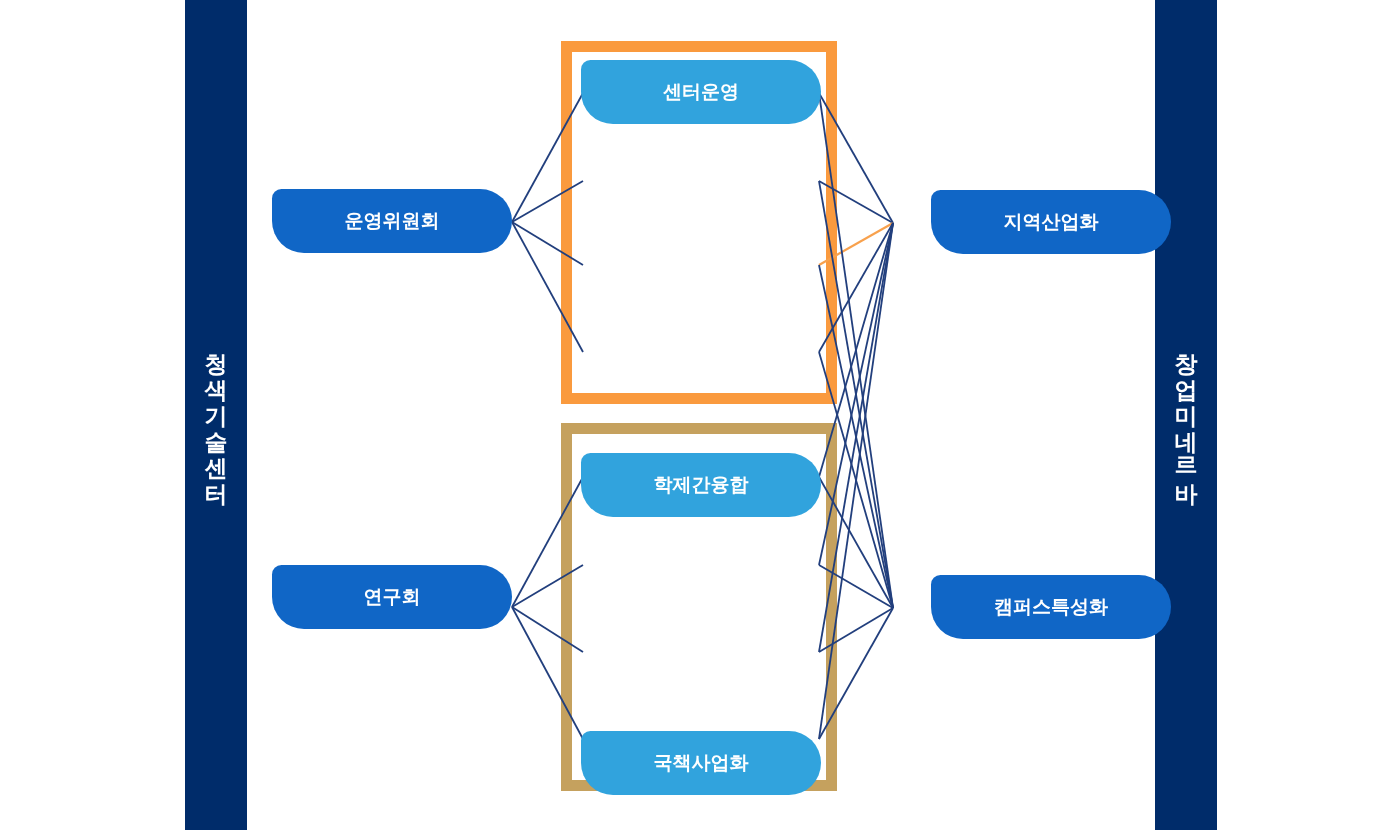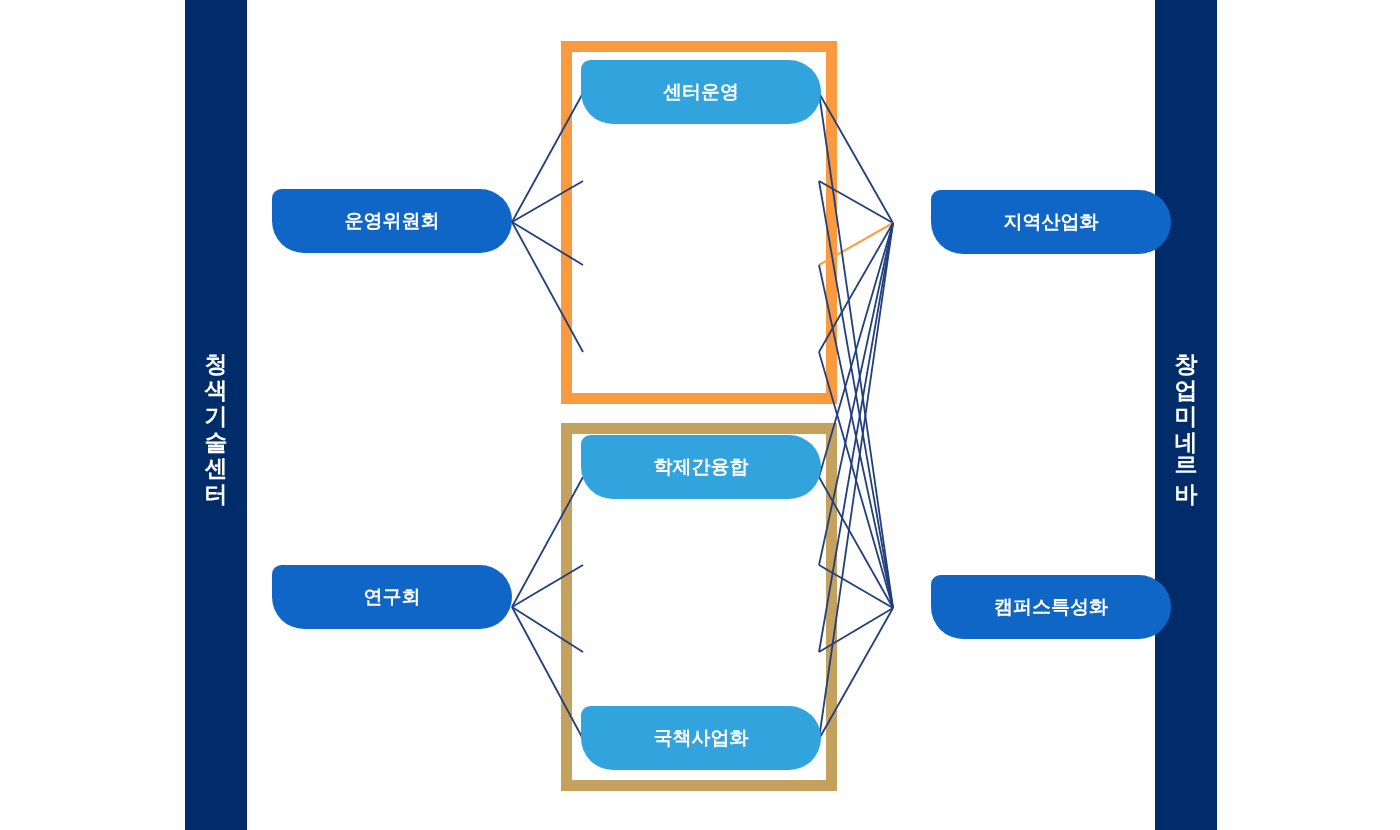--- a/index.html
+++ b/index.html
@@ -80,19 +80,19 @@
     <line class="edge" x1="819" y1="565" x2="893" y2="608"></line>
     <line class="edge" x1="819" y1="652" x2="893" y2="608"></line>
     <line class="edge" x1="819" y1="739" x2="893" y2="608"></line>
   </svg>
 
   <div class="pill dark col-left" style="top:189px">운영위원회</div>
   <div class="pill dark col-left" style="top:565px">연구회</div>
 
   <div class="pill light col-mid" style="top:60px">센터운영</div>
 
-  <div class="pill light col-mid" style="top:435px">학제간융합</div>
-  <div class="pill light col-mid" style="top:706px">국책사업화</div>
+  <div class="pill light col-mid" style="top:453px">학제간융합</div>
+  <div class="pill light col-mid" style="top:731px">국책사업화</div>
 
   <div class="pill dark col-right" style="top:190px">지역산업화</div>
   <div class="pill dark col-right" style="top:575px">캠퍼스특성화</div>
 
 </div>
 
 </body></html>

